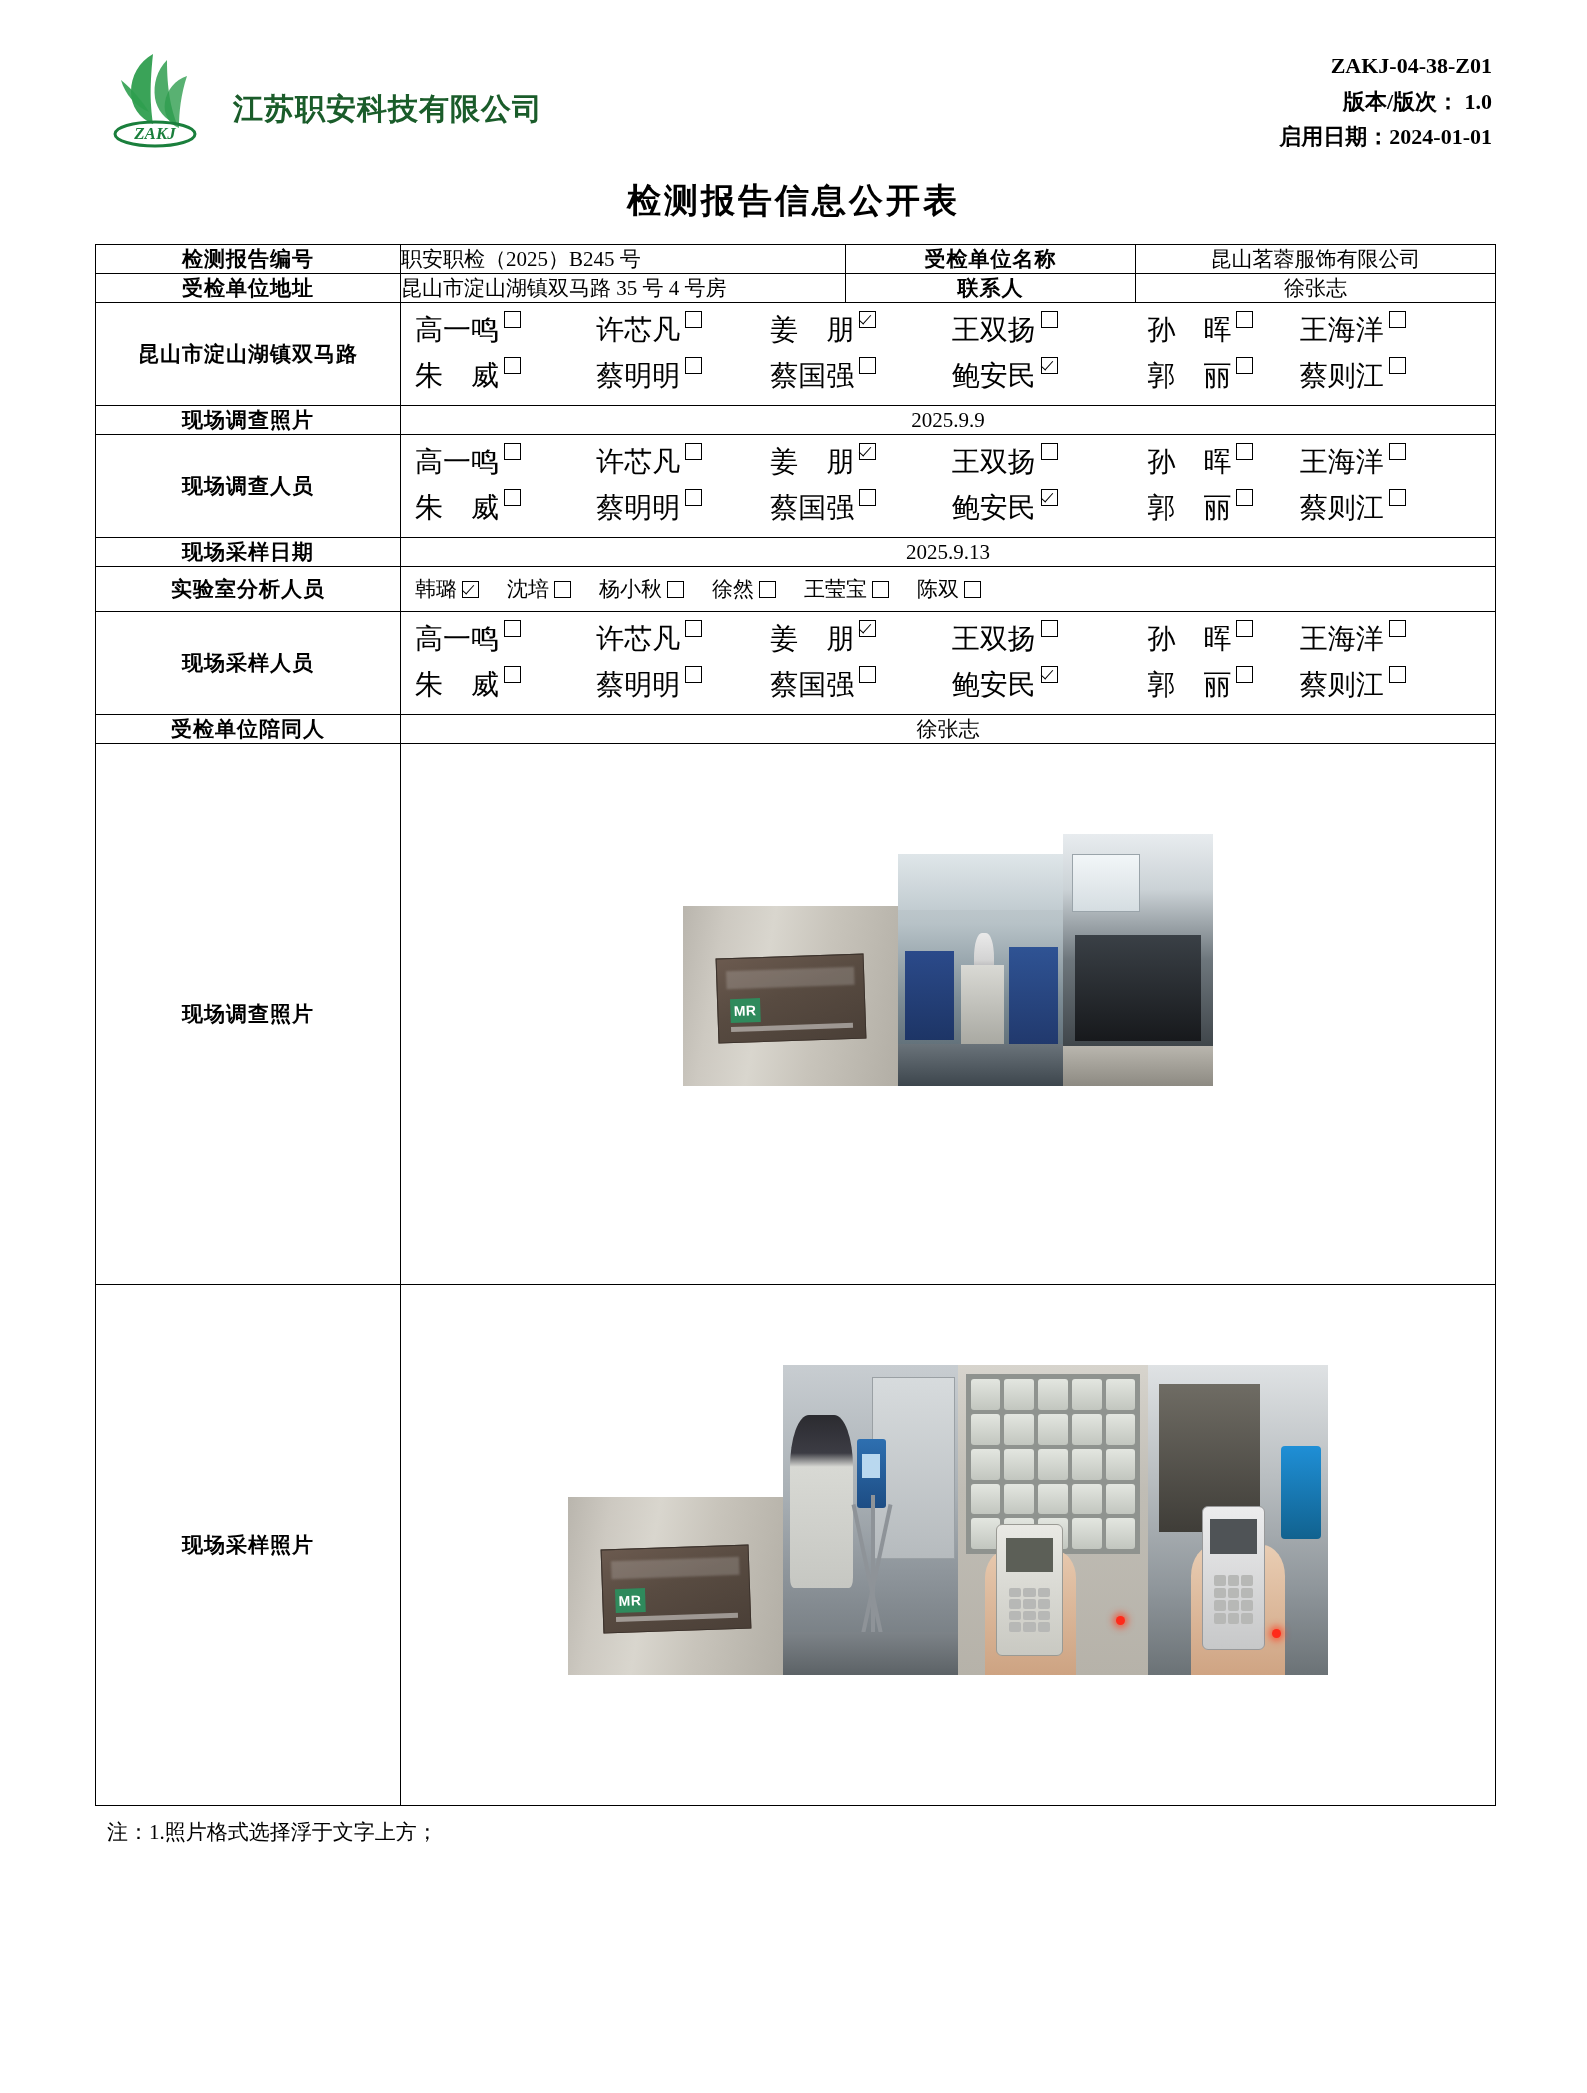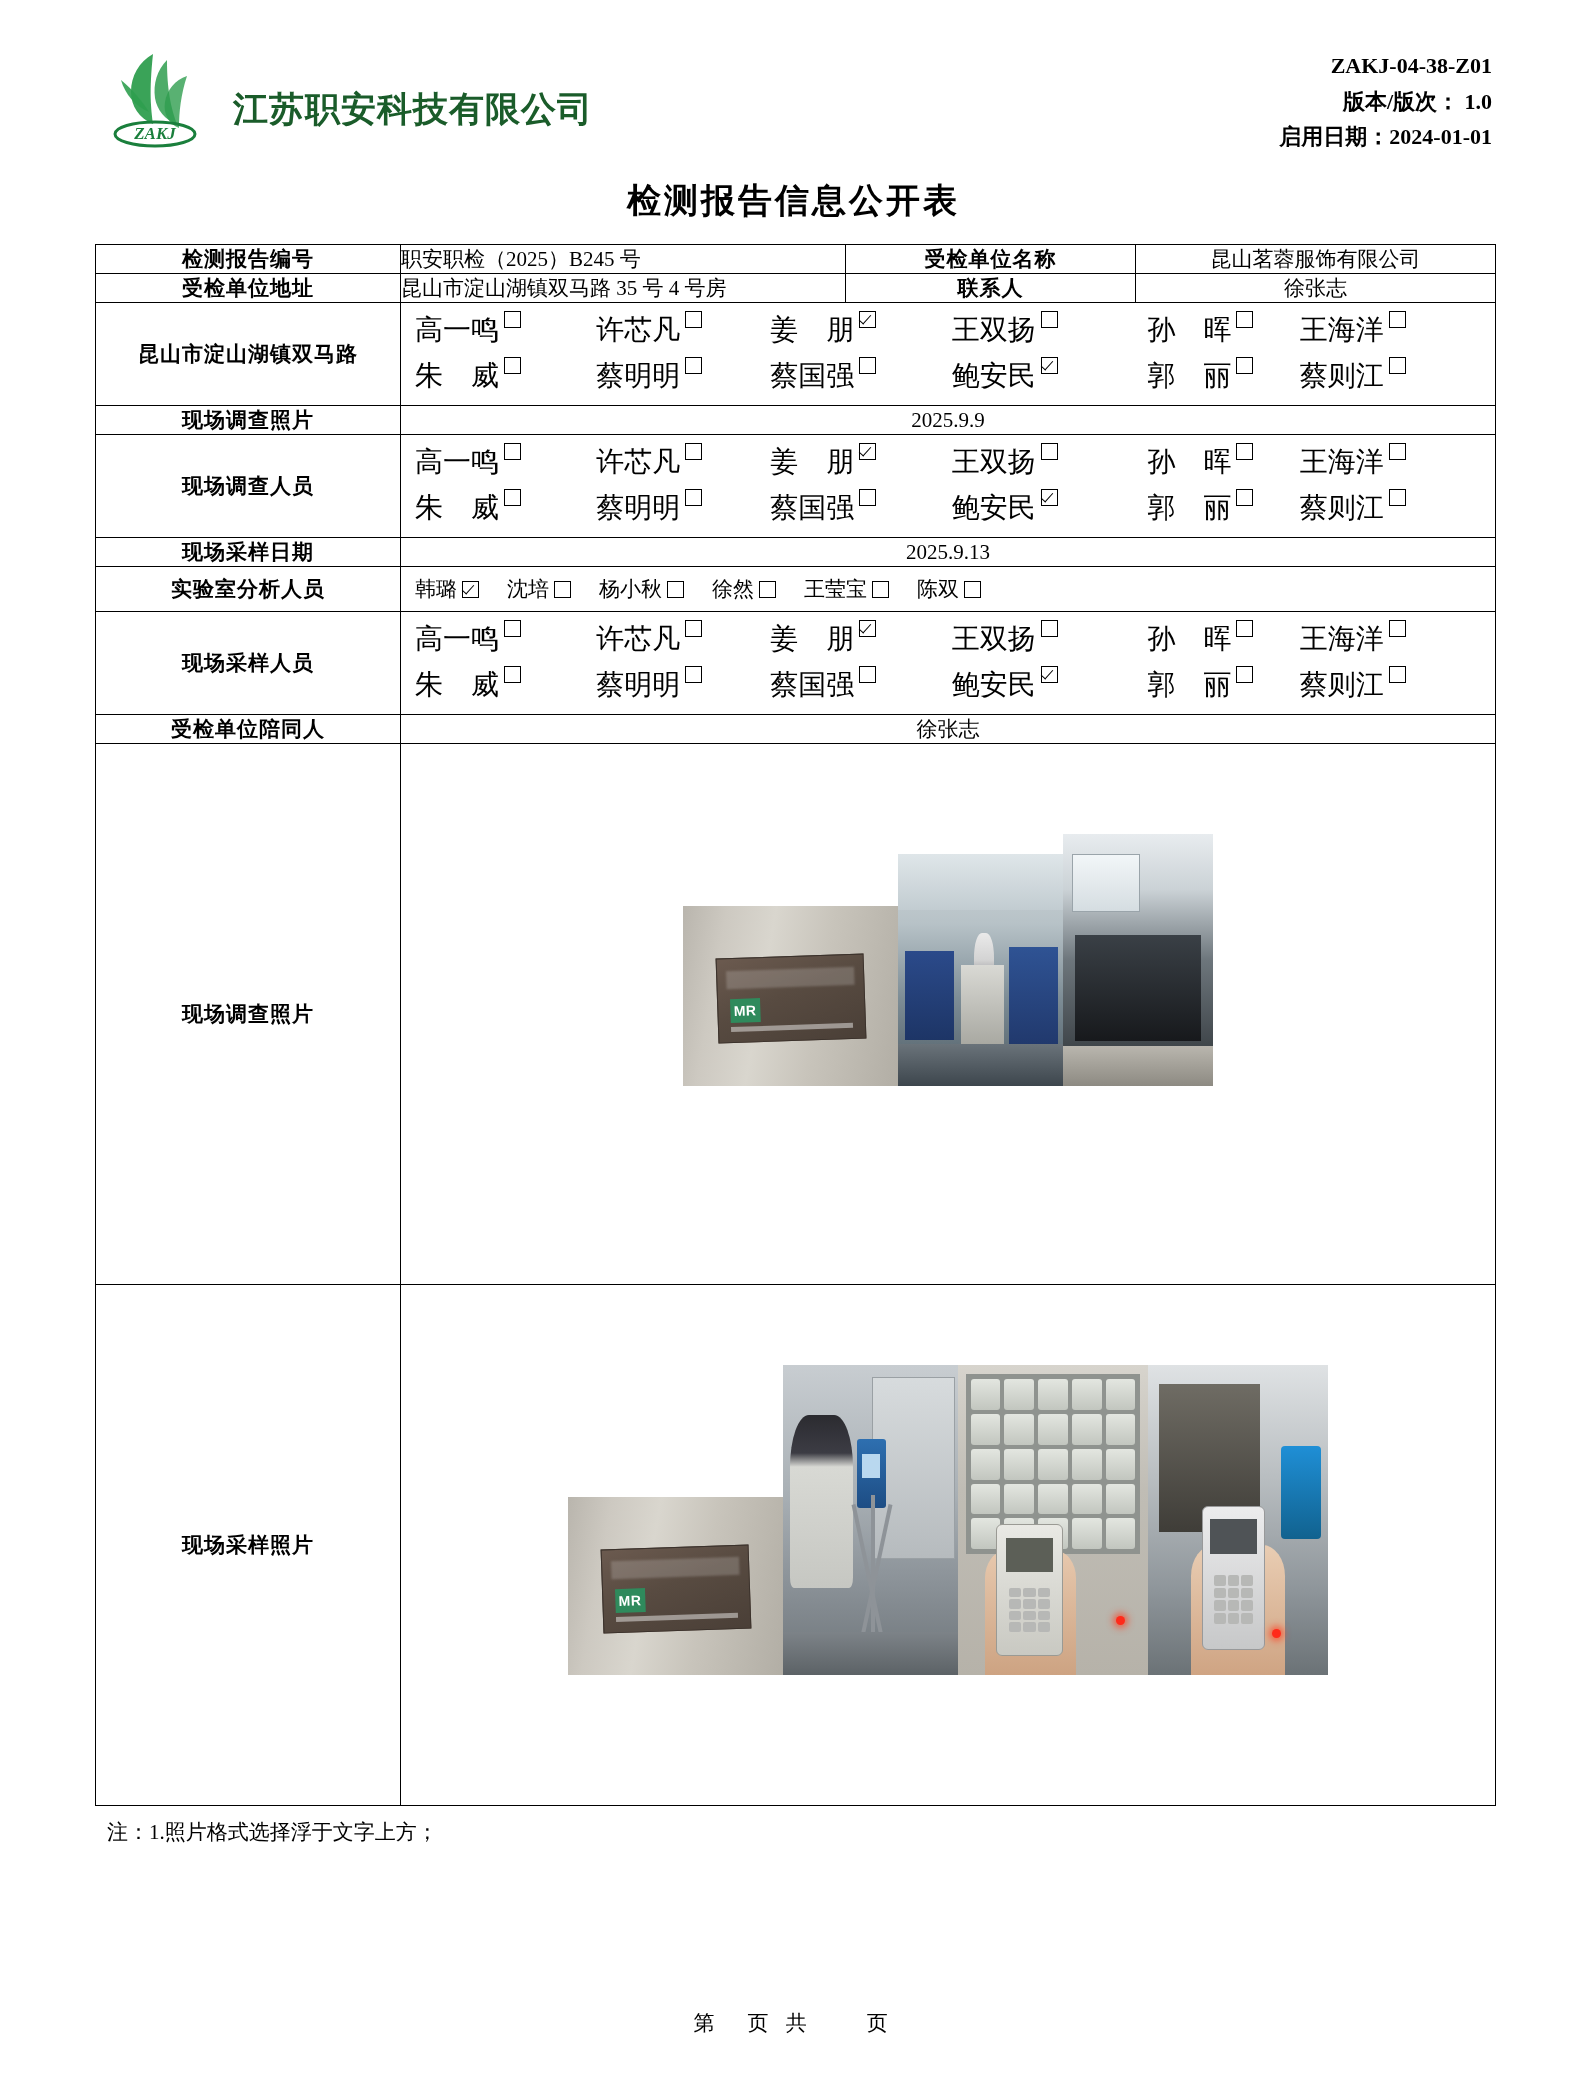--- a/index.html
+++ b/index.html
@@ -36,21 +36,21 @@
   }
   .logo {
     width: 120px;
     height: 120px;
     position: relative;
     flex: 0 0 auto;
   }
   .logo svg { display: block; }
   .brand-name {
     font-family: "Liberation Serif", "DejaVu Serif", serif;
-    font-size: 35px;
+    font-size: 30px;
     font-weight: bold;
     color: #1a5c2a;
     letter-spacing: 1px;
     padding-top: 26px;
   }
   .header-right {
     text-align: right;
     font-size: 22px;
     line-height: 1.62;
     padding-top: 12px;
@@ -826,14 +826,13 @@
 
           </div>
         </div>
       </td>
     </tr>
   </tbody>
     </table>
 
   <div class="note">注：1.照片格式选择浮于文字上方；</div>
 
-  <div class="page-footer">第　页 共　　页</div>
 </div>
 
 </body></html>

